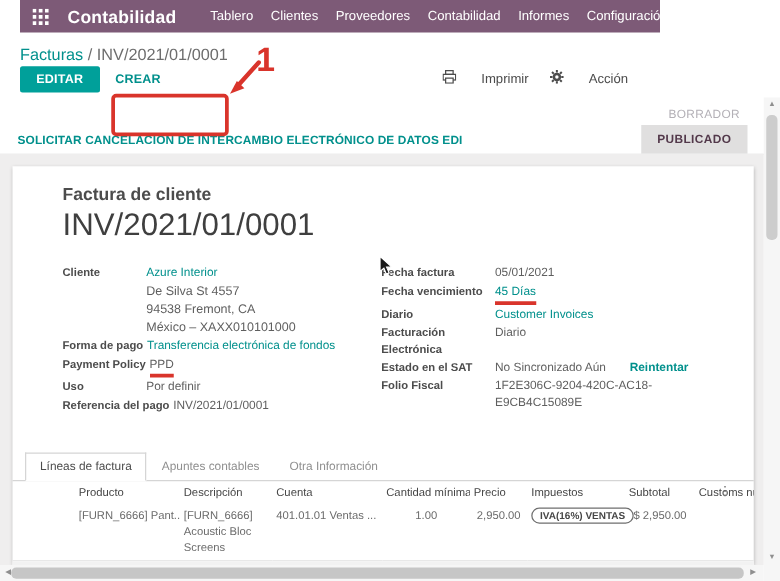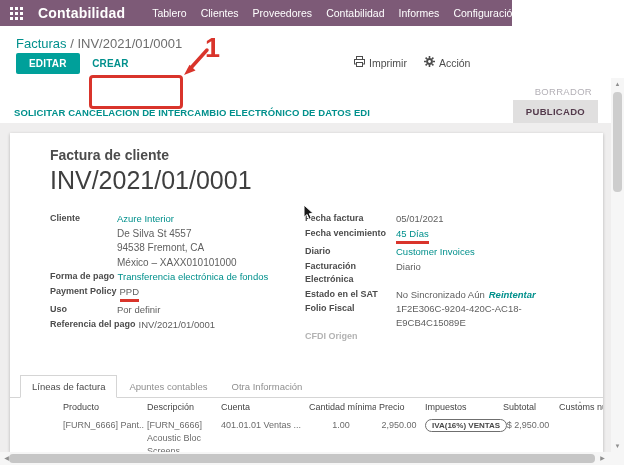--- a/index.html
+++ b/index.html
@@ -1,39 +1,39 @@
 <!DOCTYPE html>
 <html><head>
 <meta charset="utf-8">
 <style>
   html,body{margin:0;padding:0;background:#fff;}
   .screen{position:relative;width:624px;height:465px;background:#fff;overflow:hidden;
           font-family:"Liberation Sans",sans-serif;color:#4c4c4c;}
 
   
-  .topnav{position:absolute;top:0;left:0;width:512px;height:26px;background:#7d5a77;
+  .topnav{position:absolute;top:0;left:16px;width:512px;height:26px;background:#7d5a77;
           display:flex;align-items:center;color:#fff;}
   .grid-icon{margin-left:10px;display:inline-flex;}
   .app-title{font-size:14px;font-weight:bold;margin-left:15px;letter-spacing:.2px;}
   .nav-menu{display:flex;margin-left:20px;}
   .nav-menu span{font-size:10.5px;padding:0 7px;cursor:pointer;white-space:nowrap;}
 
   
   .breadcrumb{position:absolute;top:36px;left:16px;font-size:13px;color:#6d6d6d;}
   .breadcrumb .link{color:#01908c;cursor:pointer;}
 
   
   .toolbar{position:absolute;top:53px;left:16px;right:16px;height:24px;}
   .btn-primary{background:#00a09a;color:#fff;font-size:10px;font-weight:bold;border:none;
                border-radius:2px;padding:5px 13px;font-family:inherit;letter-spacing:.2px;cursor:pointer;}
   .btn-flat{color:#01908c;font-size:10px;font-weight:bold;background:none;border:none;
             padding:5px 8px;font-family:inherit;letter-spacing:.2px;cursor:pointer;}
   .toolbar-actions{position:absolute;left:338px;top:3px;display:flex;gap:17px;align-items:center;
                    font-size:10.5px;color:#4c4c4c;}
-  .taction{display:flex;align-items:center;gap:4px;cursor:pointer;text-align:center;}
+  .taction{display:flex;align-items:center;gap:20px;cursor:pointer;text-align:center;}
 
   
   .statusbar{position:absolute;top:78px;left:0;width:611px;height:45px;background:#fff;
              border-bottom:1px solid #e2e2e2;}
   .sb-row1{position:absolute;top:2px;left:8px;display:flex;gap:6px;align-items:center;}
   .sb-btn{background:#00a09a;color:#fff;font-size:9px;font-weight:bold;border:none;border-radius:2px;
           padding:5px 7px;font-family:inherit;letter-spacing:.2px;white-space:nowrap;cursor:pointer;}
   .sb-link{color:#01908c;font-size:9px;font-weight:bold;background:none;border:none;padding:5px 6px;
            font-family:inherit;letter-spacing:.2px;white-space:nowrap;cursor:pointer;}
   .sb-edi{position:absolute;top:29px;left:14px;color:#01908c;font-size:9.5px;font-weight:bold;
@@ -54,21 +54,21 @@
   .fcol-right{flex:1;}
   .frow{display:flex;line-height:13.5px;margin-bottom:1px;}
   .lbl{font-weight:bold;color:#4c4c4c;font-size:9px;flex:0 0 64px;padding-right:3px;white-space:nowrap;}
   .fcol-right .lbl{flex:0 0 88px;white-space:normal;}
   .val{font-size:9.5px;color:#5f5f5f;}
   .val.link{color:#01908c;cursor:pointer;}
   .val.muted{color:#9a9a9a;}
   .lbl.muted{color:#b3b3b3;}
   .addr{font-size:10px;color:#5f5f5f;line-height:13.5px;}
   .red-underline{display:inline-block;border-bottom:3px solid #d9342b;padding-bottom:1px;}
-  .retry{color:#01908c;font-weight:bold;margin-left:4px;cursor:pointer;font-style:italic;}
+  .retry{color:#01908c;font-weight:bold;margin-left:19px;cursor:pointer;}
 
   
   .tabs{margin-top:29px;padding-left:10px;border-bottom:1px solid #d5d5d5;display:flex;position:relative;}
   .tab{font-size:9.5px;padding:5px 11px;border:1px solid transparent;color:#8f8f8f;cursor:pointer;
        position:relative;bottom:-1px;white-space:nowrap;}
   .tab.active{background:#fff;border-color:#d5d5d5;border-bottom-color:#fff;color:#4c4c4c;}
 
   
   table.lines{border-collapse:collapse;table-layout:fixed;width:593px;margin-top:1px;}
   table.lines th{font-size:9px;font-weight:normal;color:#454545;padding:3px 3px 4px;white-space:nowrap;
@@ -239,24 +239,20 @@
           </div>
           <div class="frow">
             <span class="lbl">Estado en el SAT</span>
             <span class="val">
               <span>No Sincronizado Aún</span><span class="retry">Reintentar</span>
             </span>
           </div>
           <div class="frow">
             <span class="lbl">Folio Fiscal</span>
             <span class="val">1F2E306C-9204-420C-AC18-E9CB4C15089E</span>
-          </div>
-          <div class="frow">
-            <span class="lbl muted">CFDI Origen</span>
-            <span class="val muted"></span>
           </div>
         </div>
       </div>
 
       <div class="tabs">
         <span class="tab active">Líneas de factura</span>
         <span class="tab">Apuntes contables</span>
         <span class="tab">Otra Información</span>
         <span class="kebab" style="top:24px;">⋮</span>
       </div>

